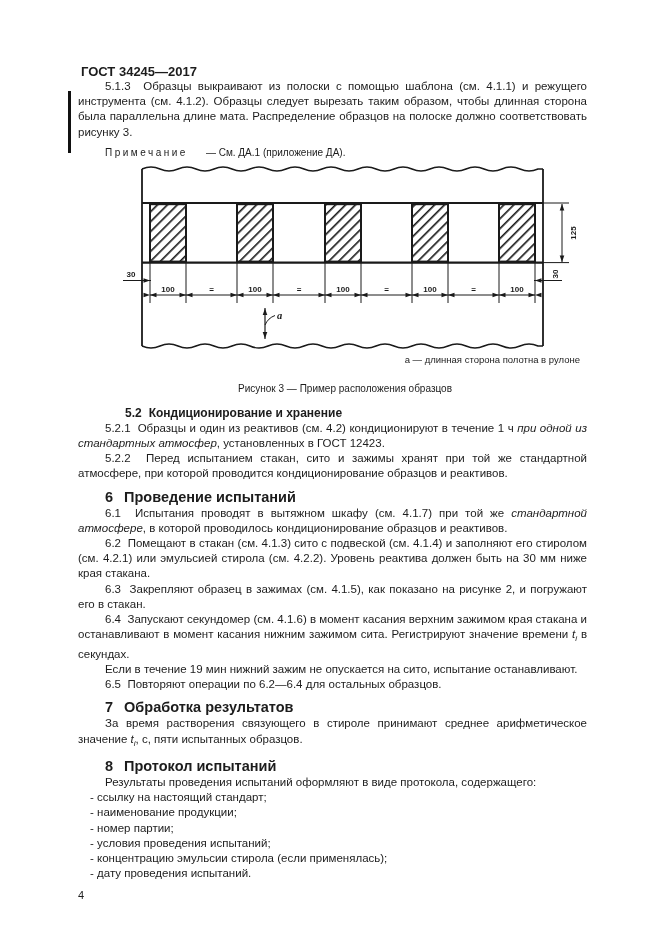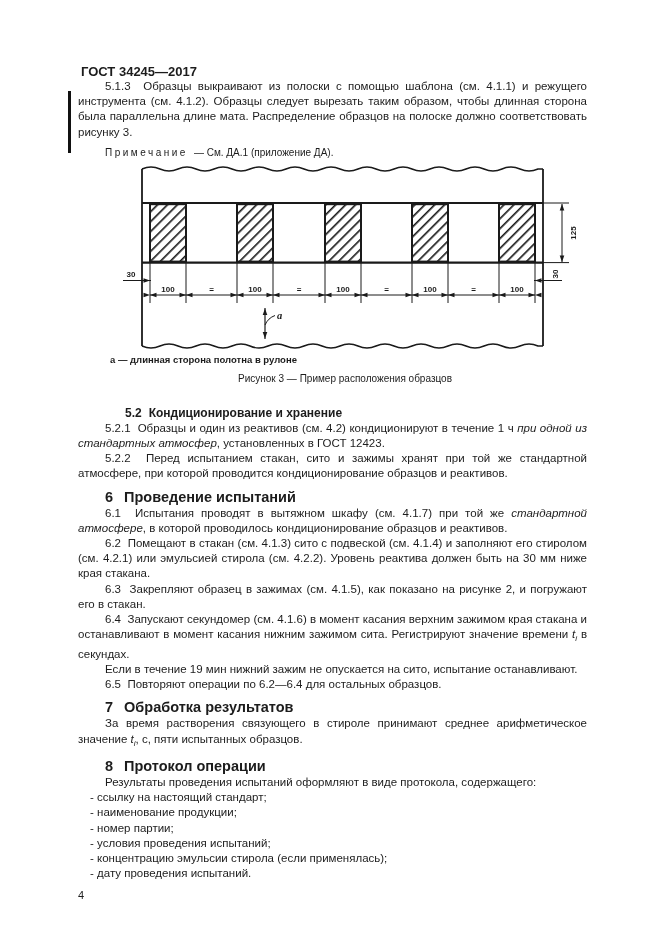--- a/index.html
+++ b/index.html
@@ -9,26 +9,26 @@
     font-size:11.5px;line-height:15.2px;overflow:hidden;
   }
   .doc-code{margin:64px 74px 0 70px;font-weight:700;font-size:13px;line-height:15px;padding-left:11px;}
   p.body{margin:0 74px 0 78px;text-align:justify;text-indent:27px;}
   .mt14{margin-top:14px;}
   .mt8{margin-top:8px;}
   .mt3{margin-top:3px;}
   .mt2{margin-top:2px;}
   .change-bar{position:absolute;left:68px;top:91px;width:3px;height:62px;background:#111;}
   .note{margin:7px 74px 0 105px;font-size:10px;line-height:12px;}
-  .note-label{letter-spacing:2.5px;margin-right:6px;}
+  .note-label{letter-spacing:2.5px;margin-right:18px;}
   .fig{position:relative;height:241px;margin-top:3px;}
   .fig svg{position:absolute;left:110px;top:0;}
-  .fig-legend{position:absolute;left:110px;top:192px;width:470px;text-align:left;
-    font-size:9.5px;font-weight:700;line-height:12px;}
-  .fig-caption{position:absolute;left:110px;top:210px;width:470px;text-align:center;
+  .fig-legend{position:absolute;left:110px;top:192px;width:470px;text-align:right;
+    font-size:9.5px;font-weight:400;line-height:12px;}
+  .fig-caption{position:absolute;left:110px;top:220px;width:470px;text-align:center;
     font-size:10px;line-height:13px;}
   .h-sub{margin:2px 74px 0 105px;font-size:12px;font-weight:700;line-height:16px;}
   .h-big{margin:6px 74px 0 105px;font-size:14.5px;font-weight:700;line-height:18px;}
   .h-big .hnum,.h-sub .hnum{margin-right:11px;}
   .h-sub .hnum{margin-right:7px;margin-left:20px;}
   .it{font-style:italic;}
   .vsub{font-style:italic;}
   .vsub sub{font-size:8px;}
   ul.protocol{list-style:none;margin:0 74px 0 90px;padding:0;}
   ul.protocol li{margin:0;text-align:left;}
@@ -176,21 +176,21 @@
   <p class="body"><span>6.4&nbsp; Запускают секундомер (см. 4.1.6) в момент касания верхним зажимом края стакана и останавливают в момент касания нижним зажимом сита. Регистрируют значение времени </span><span class="vsub"><span>t</span><sub>i</sub></span><span> в секундах.</span></p>
   <p class="body">Если в течение 19 мин нижний зажим не опускается на сито, испытание останавливают.</p>
   <p class="body">6.5&nbsp; Повторяют операции по 6.2—6.4 для остальных образцов.</p>
 
   <div class="h-big mt3">
     <span class="hnum">7</span><span>Обработка результатов</span>
   </div>
   <p class="body mt8"><span>За время растворения связующего в стироле принимают среднее арифметическое значение </span><span class="vsub"><span>t</span><sub>i</sub></span><span>, с, пяти испытанных образцов.</span></p>
 
   <div class="h-big mt8">
-    <span class="hnum">8</span><span>Протокол операции</span>
+    <span class="hnum">8</span><span>Протокол испытаний</span>
   </div>
   <p class="body mt8">Результаты проведения испытаний оформляют в виде протокола, содержащего:</p>
   <ul class="protocol">
     <li>-&nbsp;ссылку на настоящий стандарт;</li>
     <li>-&nbsp;наименование продукции;</li>
     <li>-&nbsp;номер партии;</li>
     <li>-&nbsp;условия проведения испытаний;</li>
     <li>-&nbsp;концентрацию эмульсии стирола (если применялась);</li>
     <li>-&nbsp;дату проведения испытаний.</li>
   </ul>

